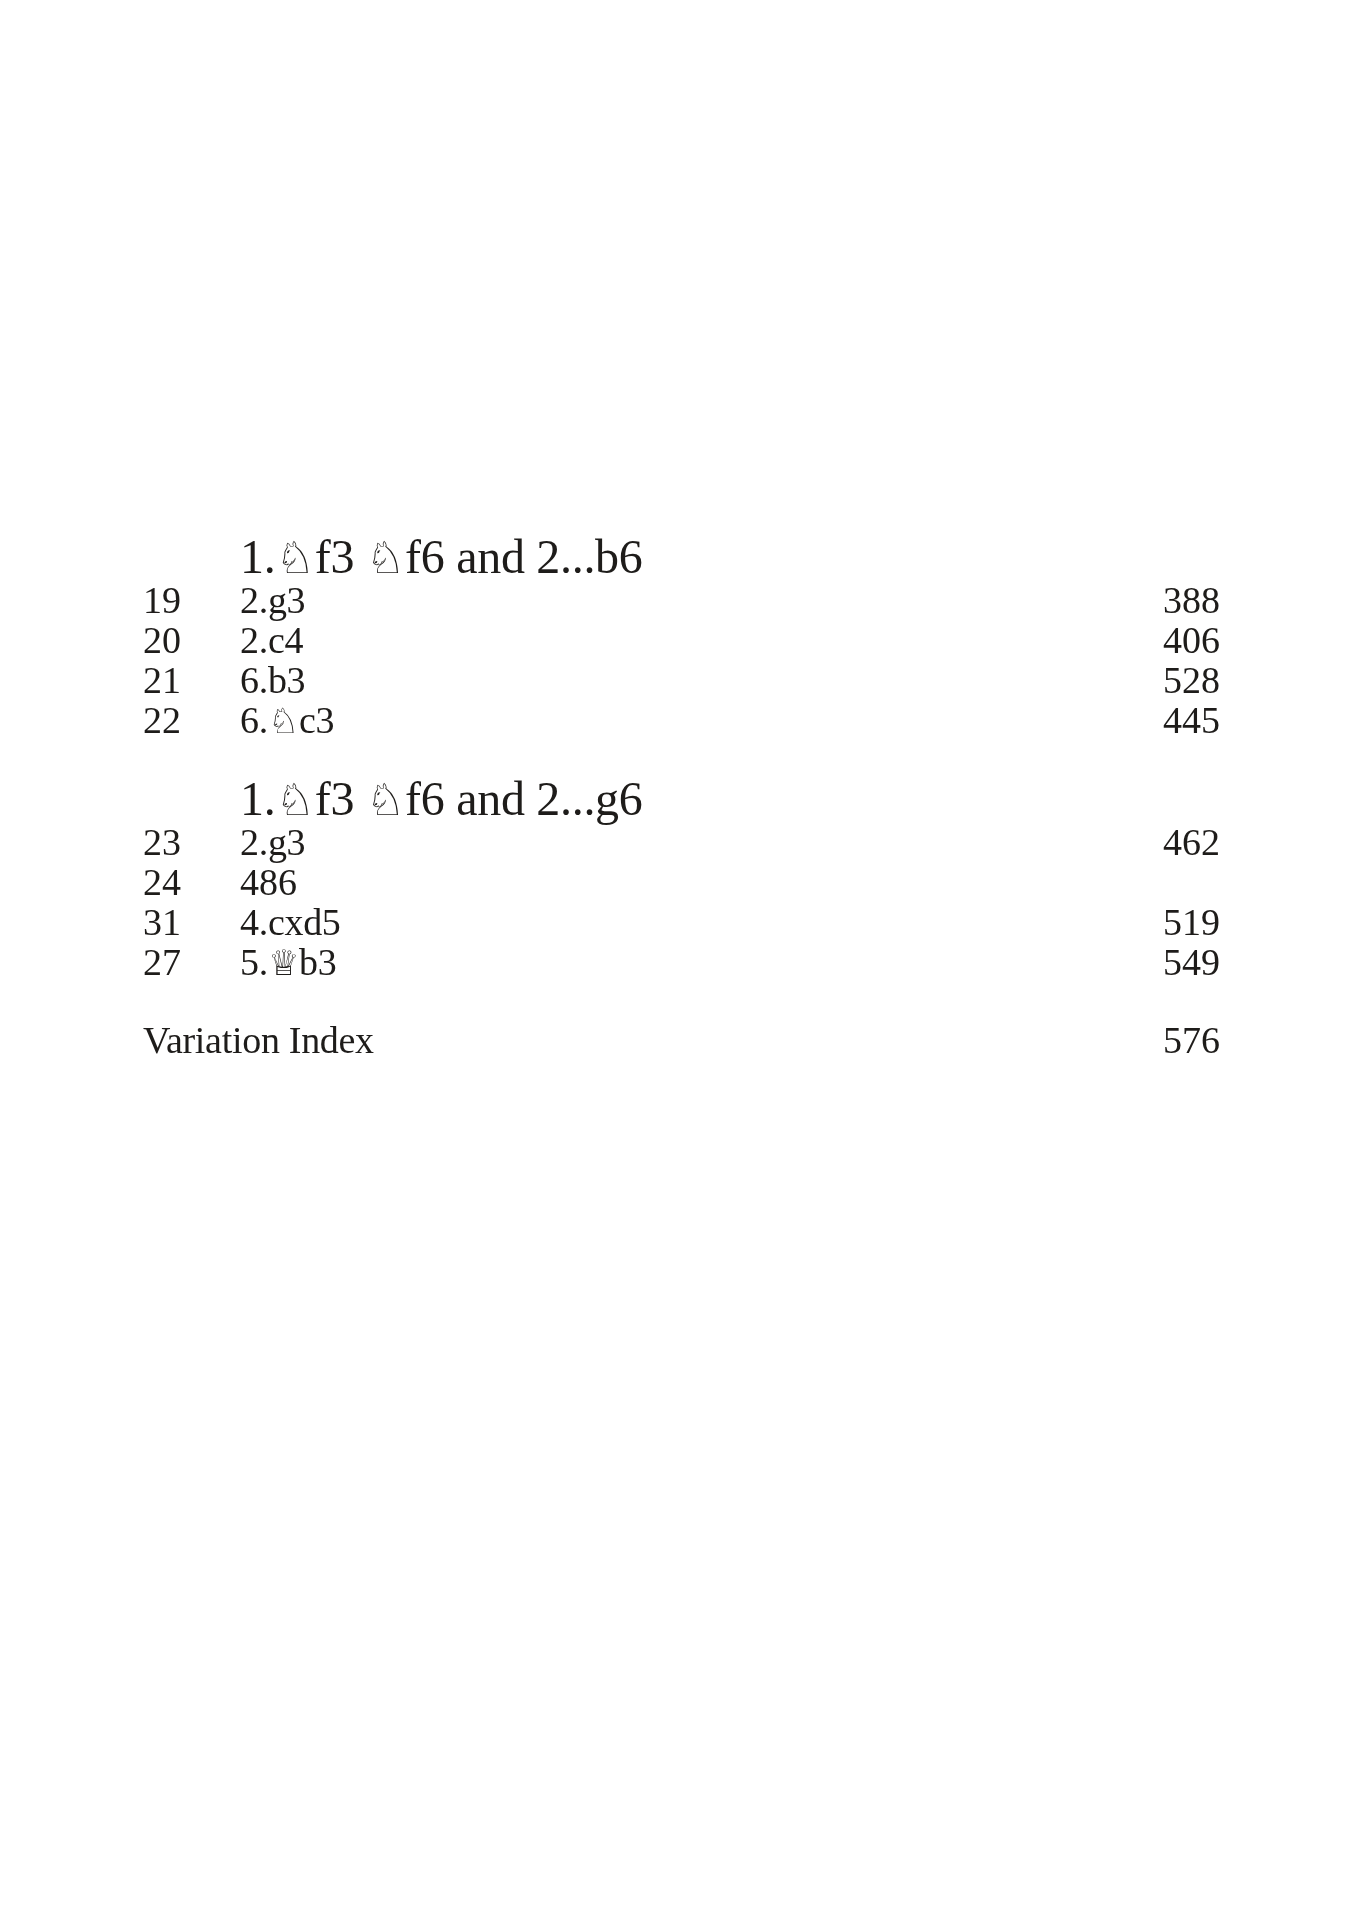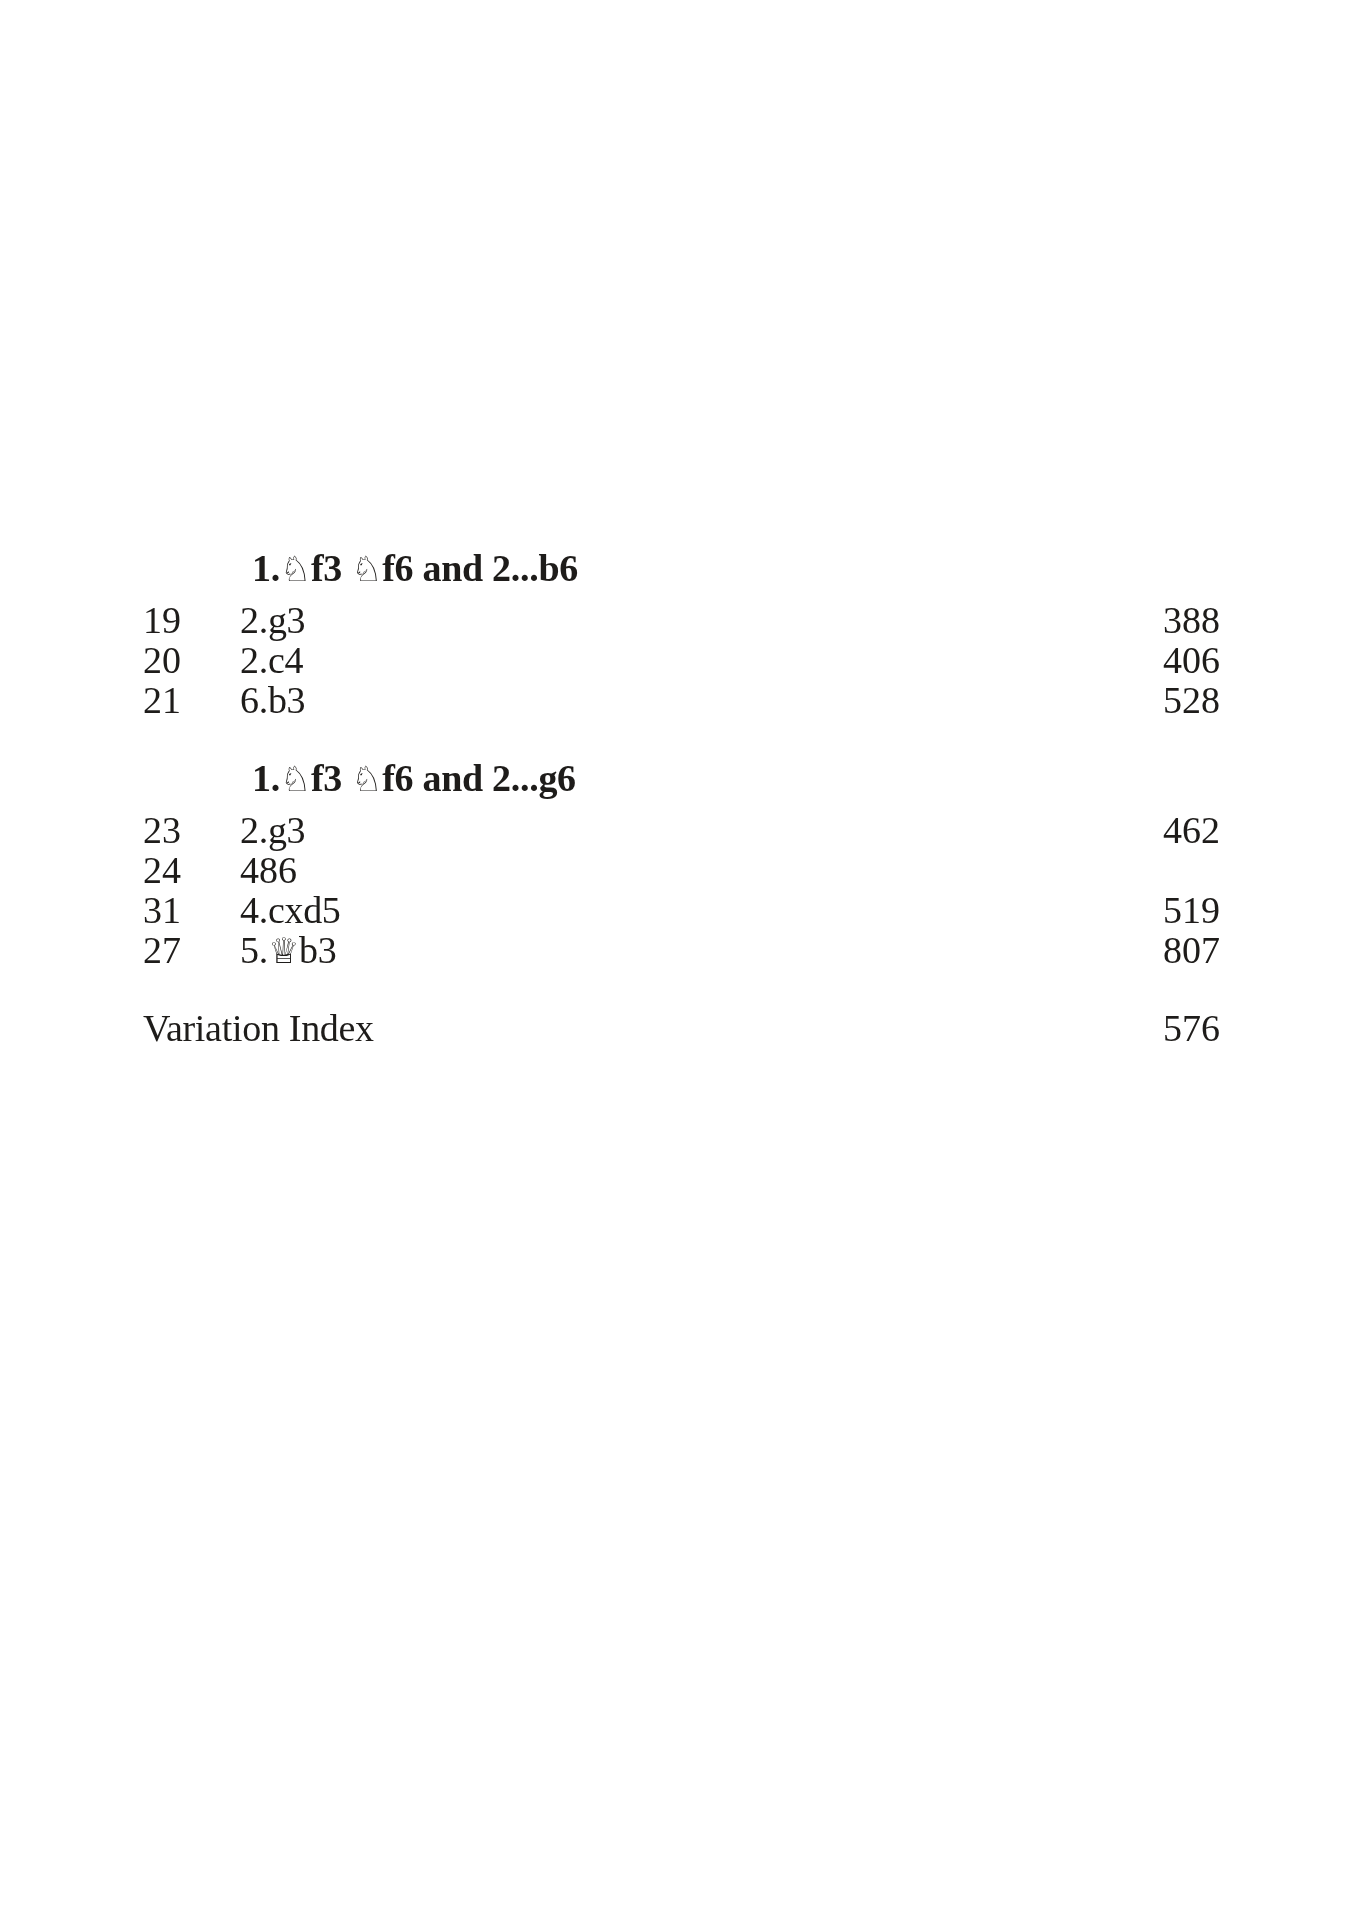--- a/index.html
+++ b/index.html
@@ -20,25 +20,25 @@
     left: 143px;
     top: 536px;
     width: 1077px;
     font-size: 38px;
     line-height: 40px;
   }
   .section {
     margin: 0 0 38px 0;
   }
   .section-header {
-    margin: 12px;
+    margin: 0;
     padding-left: 97px;
-    font-size: 38px;
+    font-size: 48px;
     line-height: 40px;
-    font-weight: bold;
+    font-weight: normal;
     letter-spacing: -0.3px;
   }
   .entry {
     display: flex;
     align-items: baseline;
   }
   .entry-num {
     flex: none;
     width: 97px;
   }
@@ -84,20 +84,25 @@
     <span class="entry-title">2.c4</span>
     <span class="entry-page">406</span>
   </div>
 
   <div class="entry">
     <span class="entry-num">21</span>
     <span class="entry-title">6.b3</span>
     <span class="entry-page">528</span>
   </div>
 
+  <div class="entry">
+    <span class="entry-num">22</span>
+    <span class="entry-title">6.<span class="fig">♘</span>c3</span>
+    <span class="entry-page">445</span>
+  </div>
 </div>
   </section>
 
   <section class="section">
     <h2 class="section-header">1.<span class="fig">♘</span>f3 <span class="fig">♘</span>f6 and 2...g6</h2>
     <div class="entries">
   <div class="entry">
     <span class="entry-num">23</span>
     <span class="entry-title">2.g3</span>
     <span class="entry-page">462</span>
@@ -111,21 +116,21 @@
 
   <div class="entry">
     <span class="entry-num">31</span>
     <span class="entry-title">4.cxd5</span>
     <span class="entry-page">519</span>
   </div>
 
   <div class="entry">
     <span class="entry-num">27</span>
     <span class="entry-title">5.<span class="fig">♕</span>b3</span>
-    <span class="entry-page">807</span>
+    <span class="entry-page">549</span>
   </div>
 </div>
   </section>
 </div>
     <div class="index-row">
       <span class="index-label">Variation Index</span>
       <span class="entry-page">576</span>
     </div>
   </main>
 </div>

